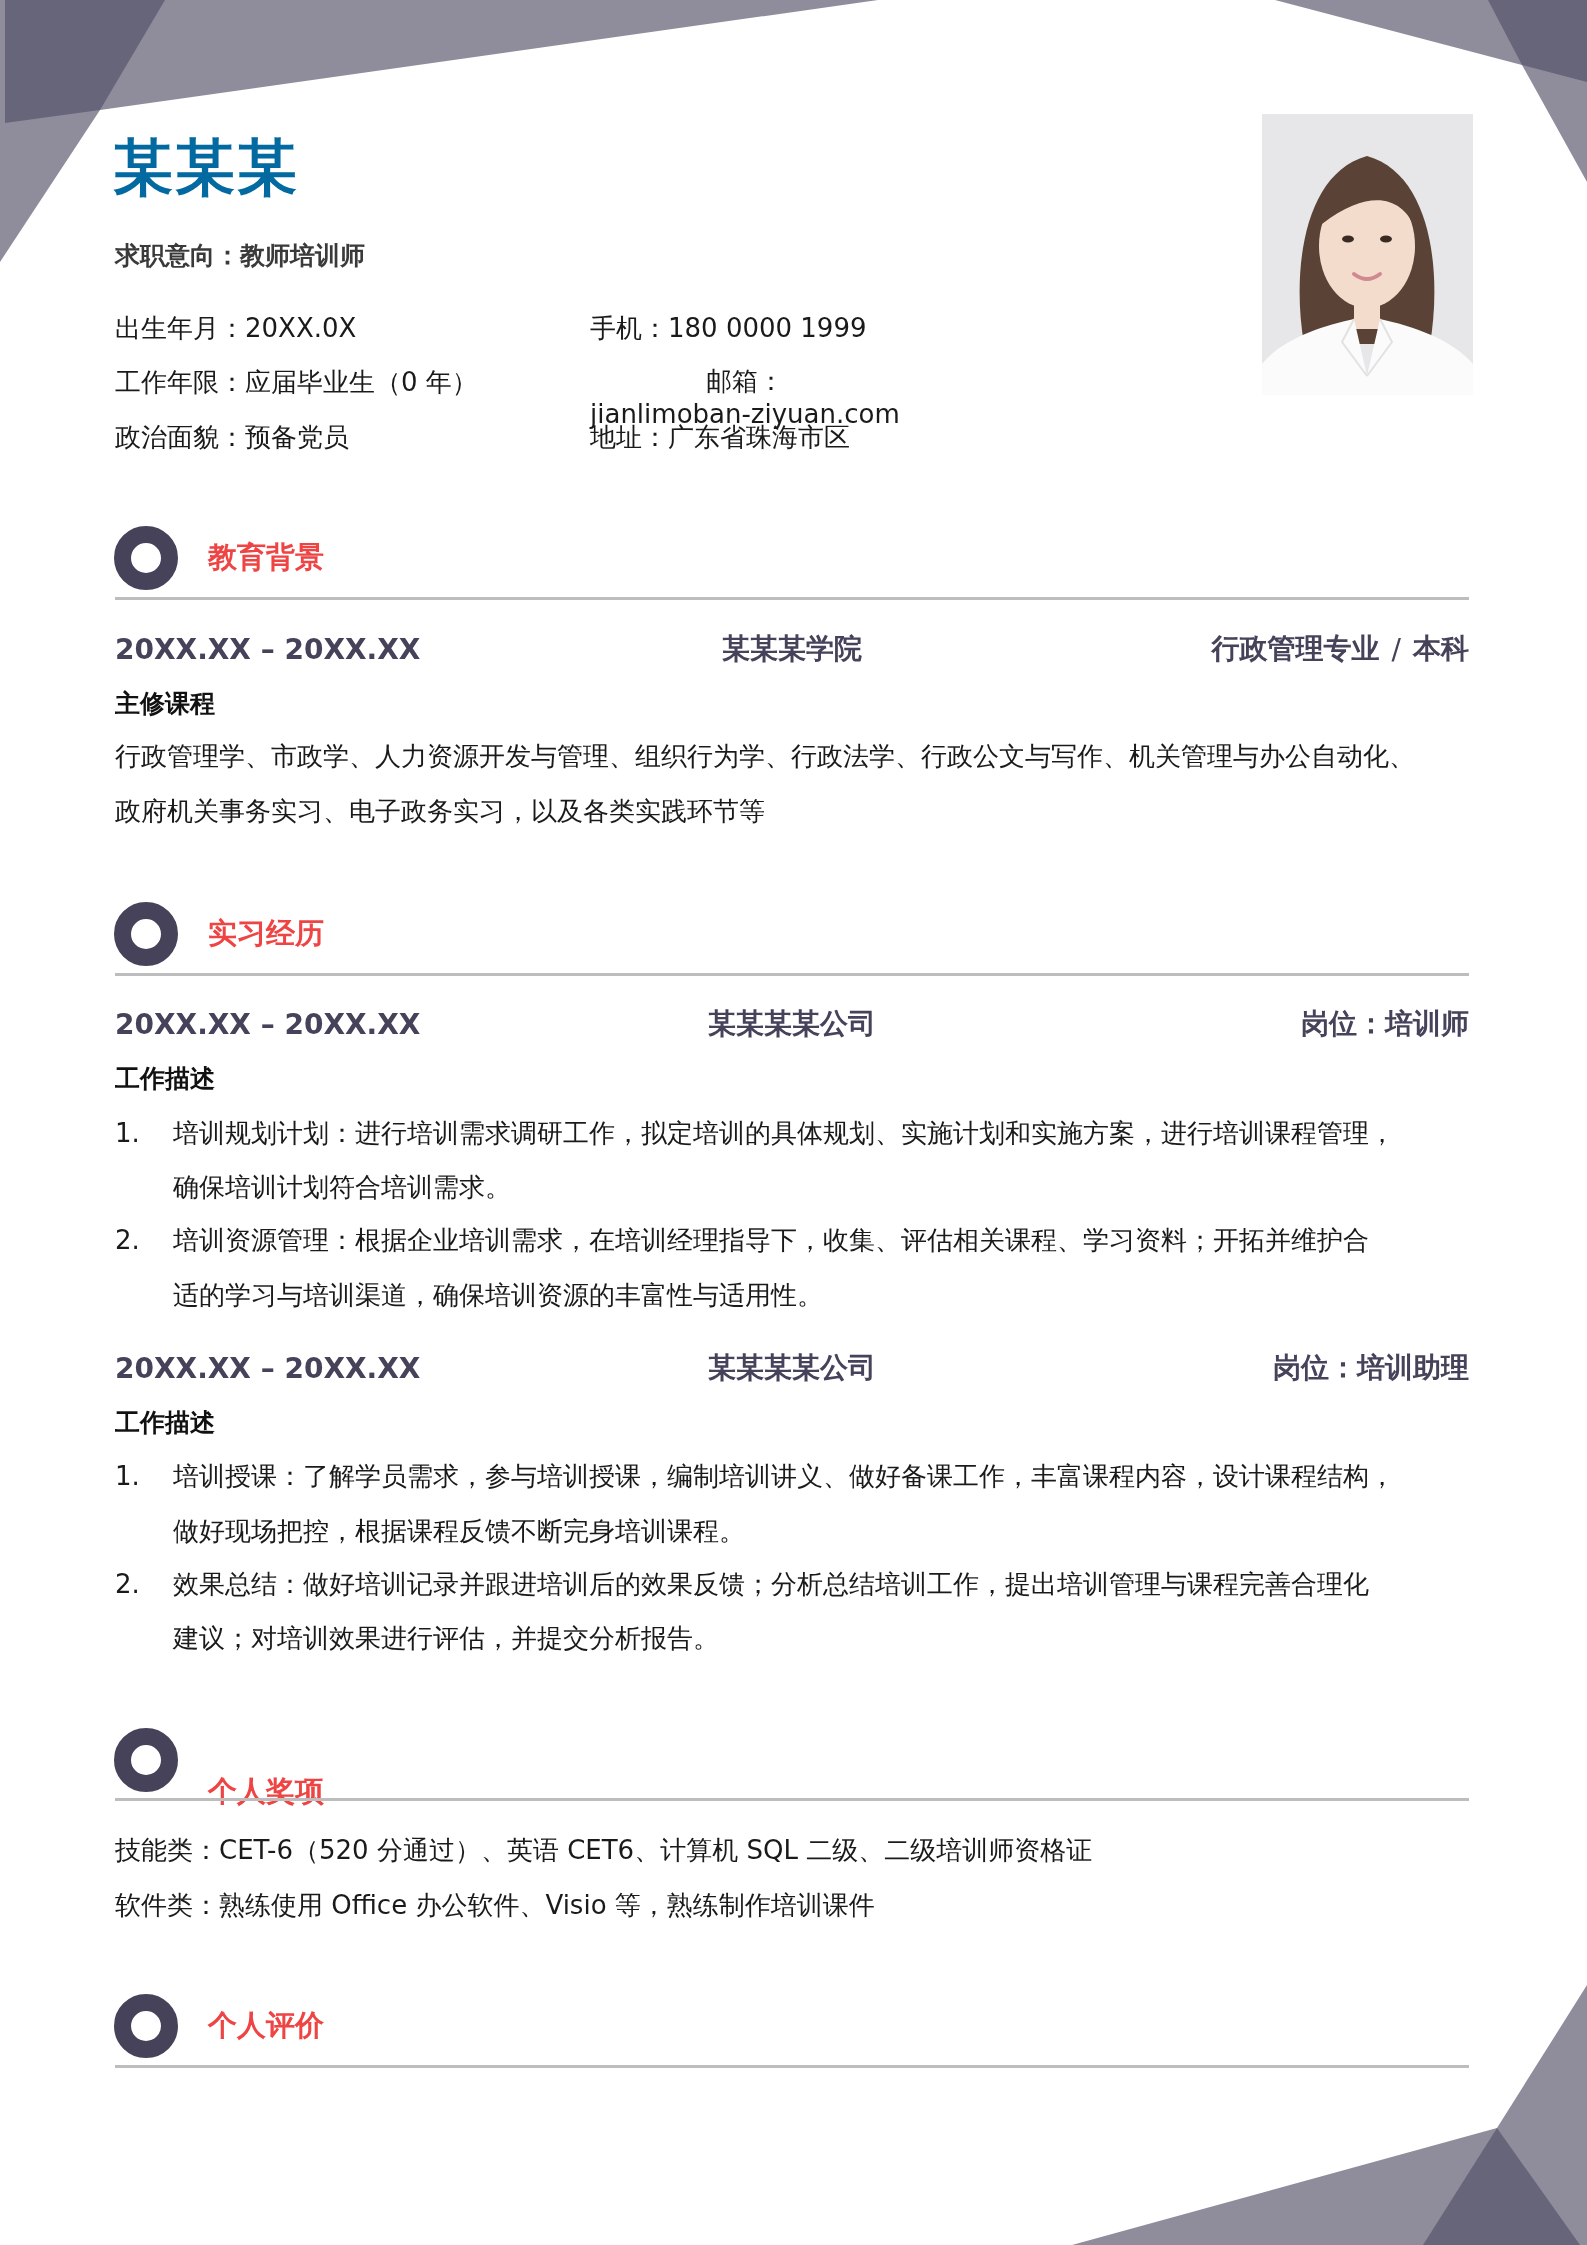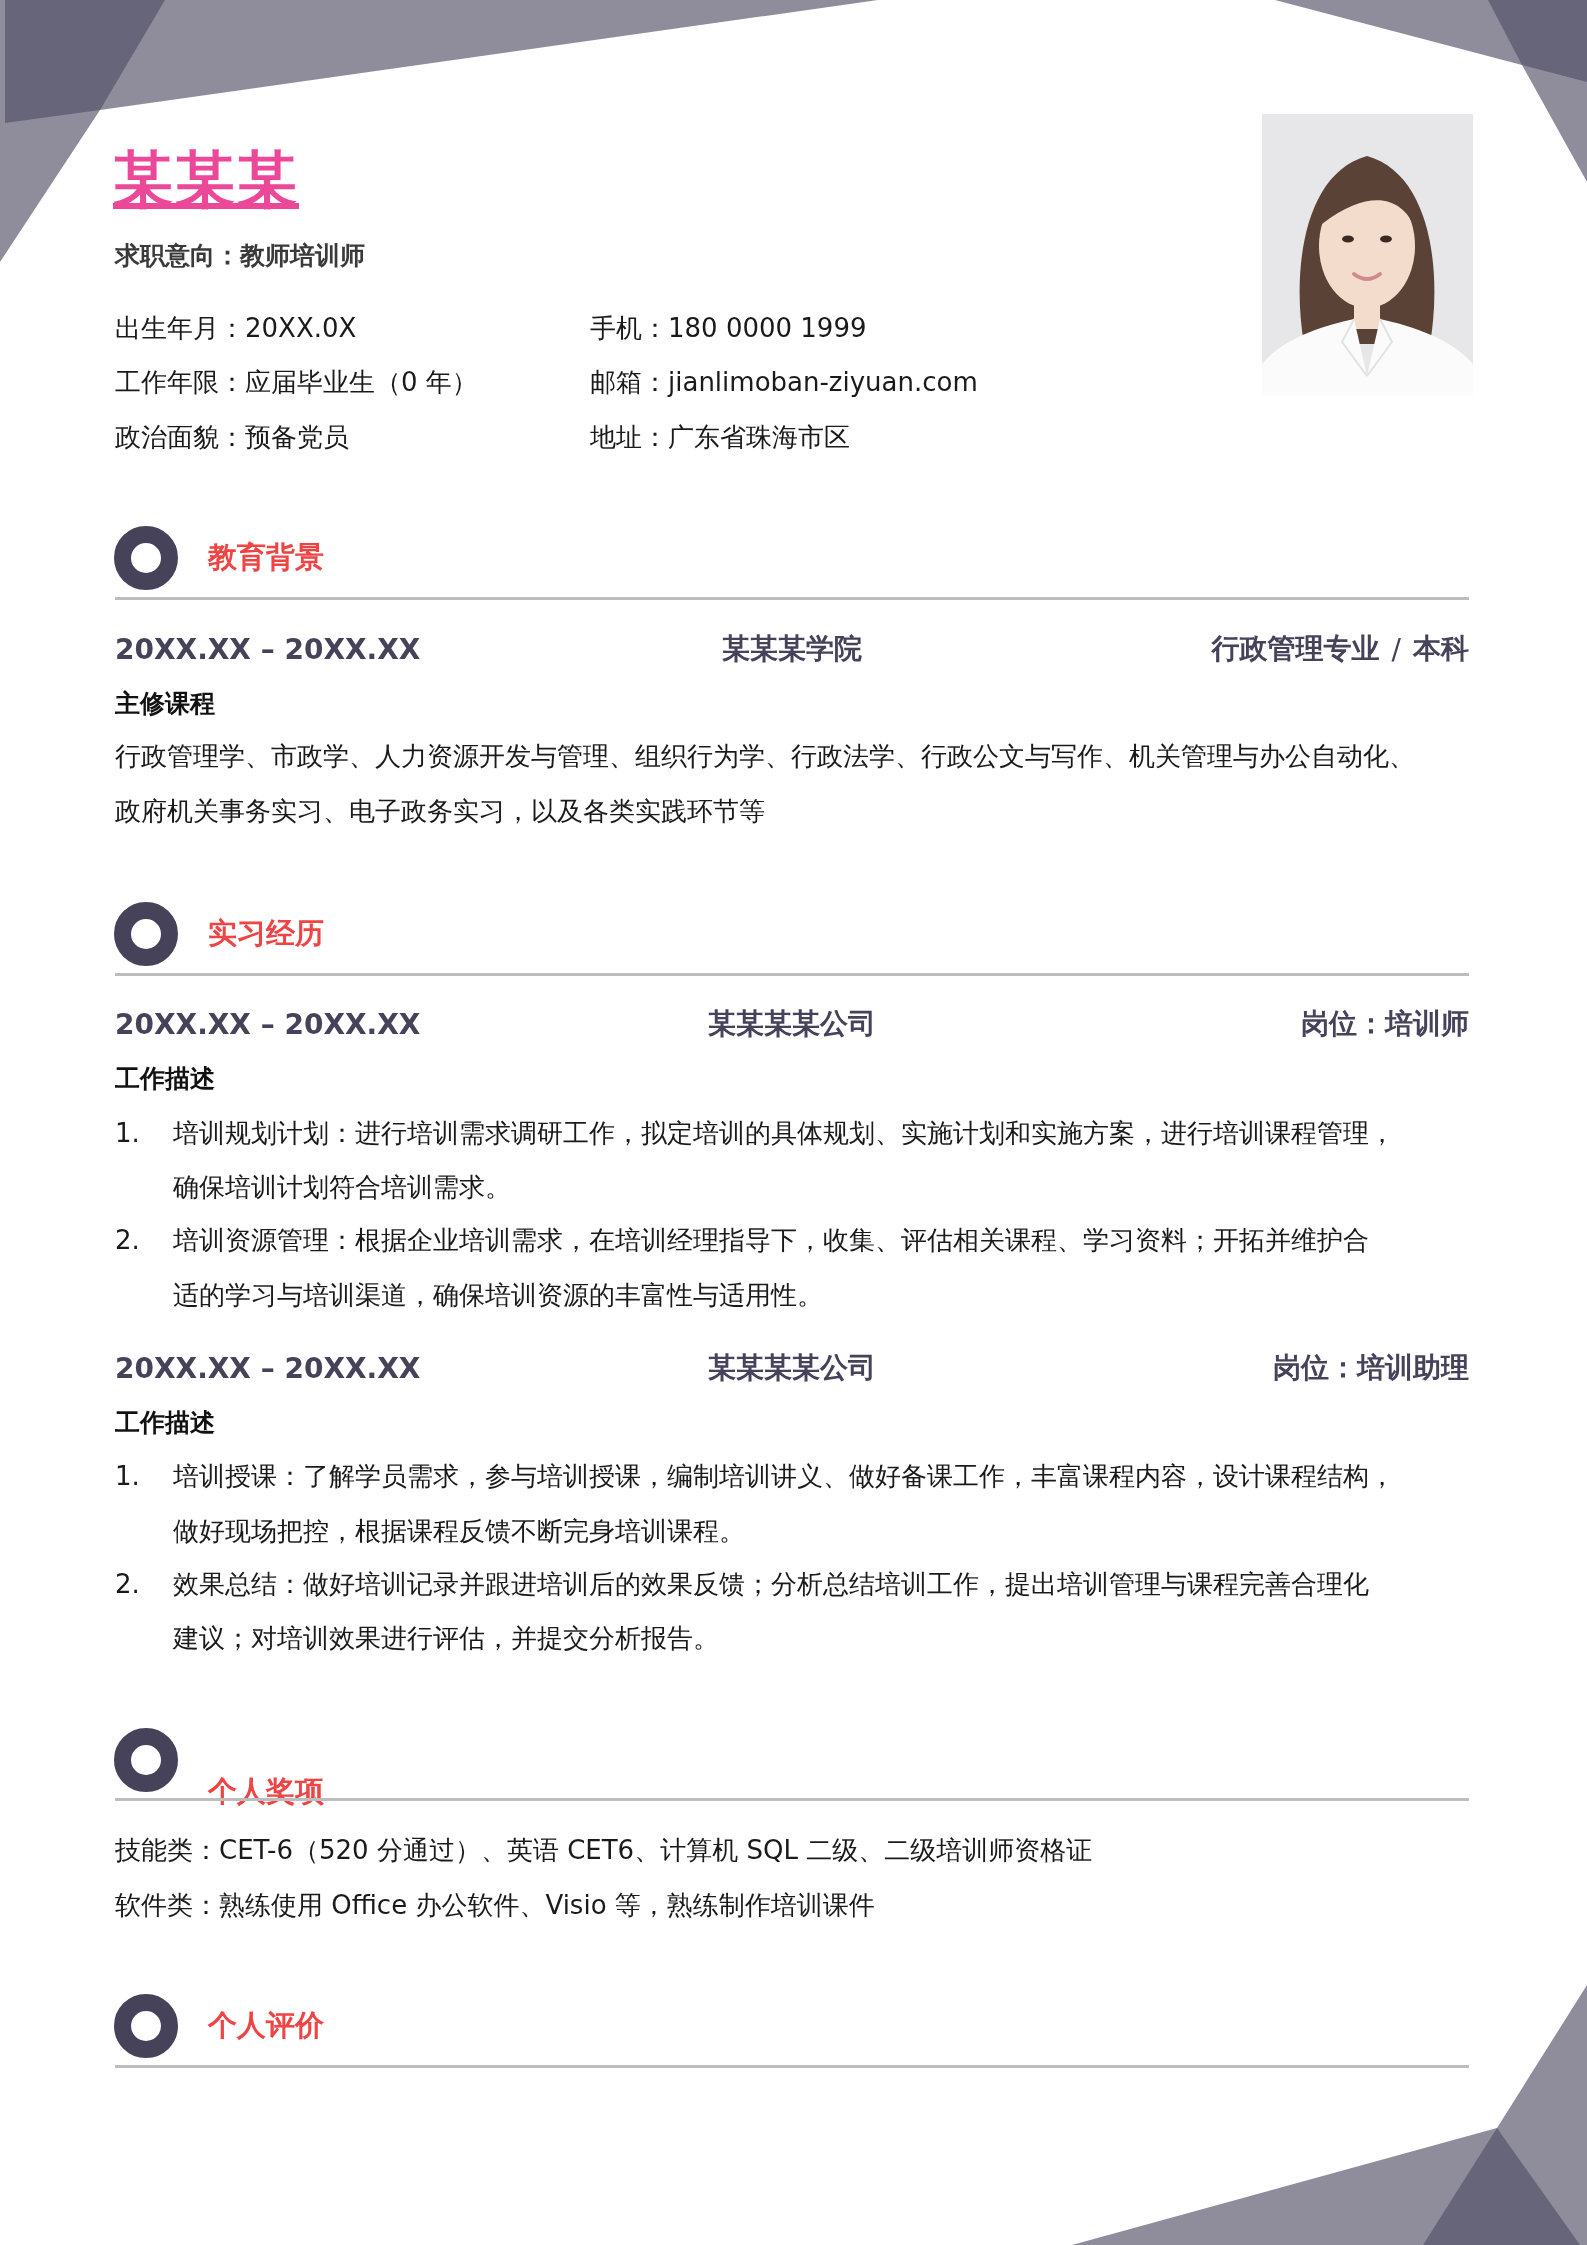--- a/index.html
+++ b/index.html
@@ -4,21 +4,21 @@
 <style>
   * { margin: 0; padding: 0; box-sizing: border-box; }
   html, body { width: 1587px; height: 2245px; background: #ffffff; overflow: hidden; }
   body { position: relative; font-family: "DejaVu Sans", "Liberation Sans", sans-serif; color: #1a1a1a; }
 
   .deco { position: absolute; left: 0; top: 0; width: 1587px; height: 2245px; pointer-events: none; }
 
   .abs { position: absolute; white-space: nowrap; }
   .line-box { display: flex; align-items: center; }
 
-  .name { left: 113px; top: 144px; height: 72px; font-size: 60px; font-weight: bold; color: #ec4899; letter-spacing: 2px; text-decoration: underline; }
+  .name { left: 113px; top: 132px; height: 72px; font-size: 60px; font-weight: bold; color: #0369a1; letter-spacing: 2px; }
   .intent { left: 115px; top: 238px; height: 34px; font-size: 25px; font-weight: bold; color: #3a3a3a; }
 
   .info { font-size: 26px; color: #1a1a1a; height: 36px; }
   .info .lbl, .info .val { display: inline-block; }
 
   .photo { left: 1262px; top: 114px; width: 211px; height: 281px; background: #e7e7e9; overflow: hidden; }
 
   .sec-circle { position: absolute; width: 64px; height: 64px; border-radius: 50%; border: 17px solid #45425a; background: #fff; }
   .sec-title { font-size: 29px; font-weight: bold; color: #ef4444; height: 40px; }
   .sec-rule { position: absolute; left: 115px; width: 1354px; height: 3px; background: #bdbdbd; }
@@ -62,21 +62,21 @@
 </div>
 <div class="abs info line-box" style="left:115px; top:419px;">
   <span class="lbl">政治面貌：</span>
   <span class="val">预备党员</span>
 </div>
 
 <div class="abs info line-box" style="left:590px; top:310px;">
   <span class="lbl">手机：</span>
   <span class="val">180 0000 1999</span>
 </div>
-<div class="abs info line-box" style="left:590px; top:364px;">
+<div class="abs info line-box" style="left:590px; top:364px;flex-direction:column;">
   <span class="lbl">邮箱：</span>
   <span class="val">jianlimoban-ziyuan.com</span>
 </div>
 <div class="abs info line-box" style="left:590px; top:419px;">
   <span class="lbl">地址：</span>
   <span class="val">广东省珠海市区</span>
 </div>
 
 <div class="abs photo" title="证件照">
   <svg width="211" height="281" viewBox="0 0 211 281" xmlns="http://www.w3.org/2000/svg">

